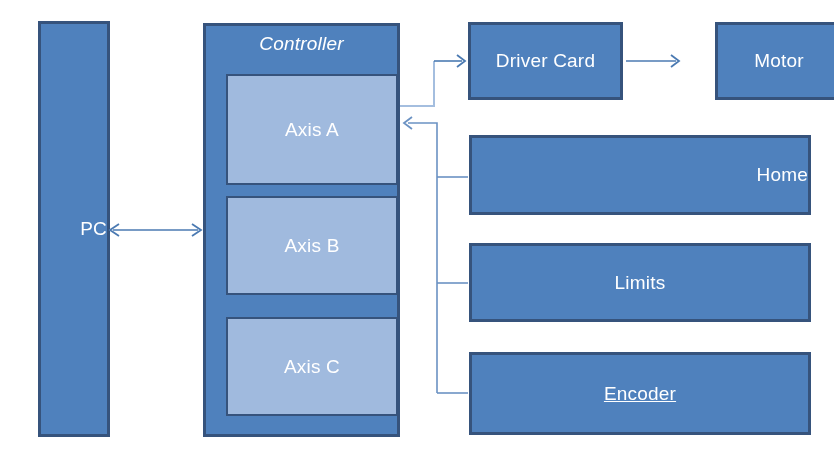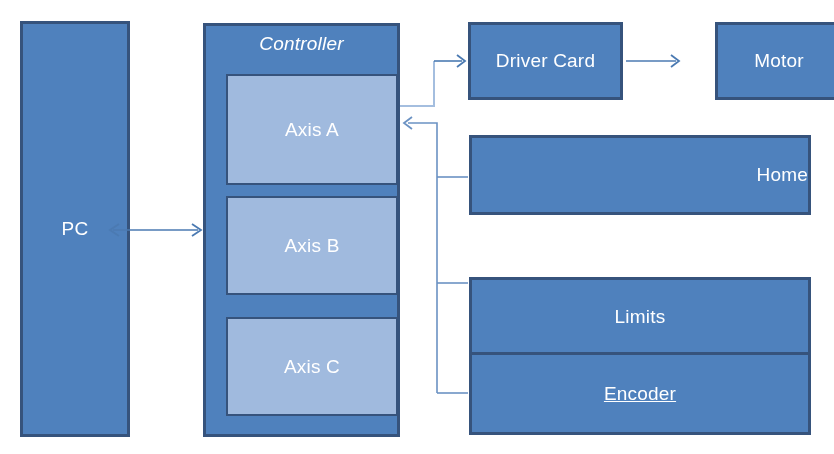--- a/index.html
+++ b/index.html
@@ -41,29 +41,29 @@
     border:2px solid var(--inner-border);
   }
   .node.titled{
     align-items:flex-start;
   }
   .node.titled .title{
     padding-top:7px;
     font-style:italic;
   }
   
-  #pc        {left:20px;  top:21px;  width:110px;  height:416px;}
+  #pc        {left:38px;  top:21px;  width:72px;  height:416px;justify-content:flex-end;}
   #controller{left:203px; top:23px;  width:197px; height:414px;}
   #axis-a    {left:226px; top:74px;  width:172px; height:111px;}
   #axis-b    {left:226px; top:196px; width:172px; height:99px;}
   #axis-c    {left:226px; top:317px; width:172px; height:99px;}
   #driver-card{left:468px;top:22px;  width:155px; height:78px;}
   #motor     {left:715px; top:22px;  width:128px; height:78px;}
   #home      {left:469px; top:135px; width:342px; height:80px;justify-content:flex-end;}
-  #limits    {left:469px; top:243px; width:342px; height:79px;margin-top:34px;}
+  #limits    {left:469px; top:243px; width:342px; height:79px;}
   #encoder   {left:469px; top:352px; width:342px; height:83px;text-decoration:underline;}
 
   svg.wires{
     position:absolute;
     left:0;top:0;
     pointer-events:none;
   }
   .wire{fill:none;stroke-width:2;}
   .wire.light{stroke:var(--connector-light);}
   .wire.mid{stroke:var(--connector-mid);stroke-width:1.6;}

